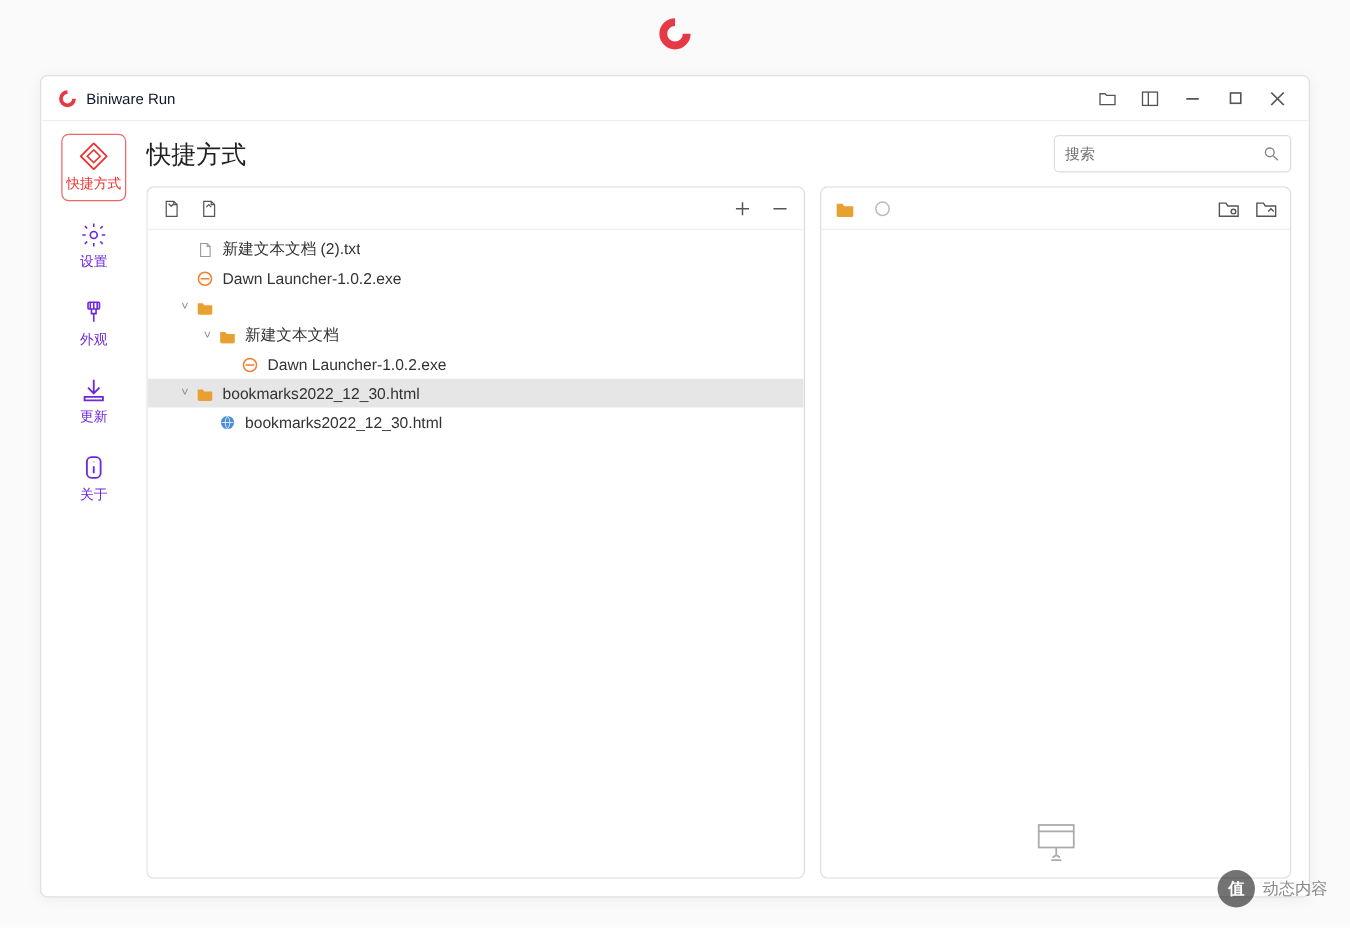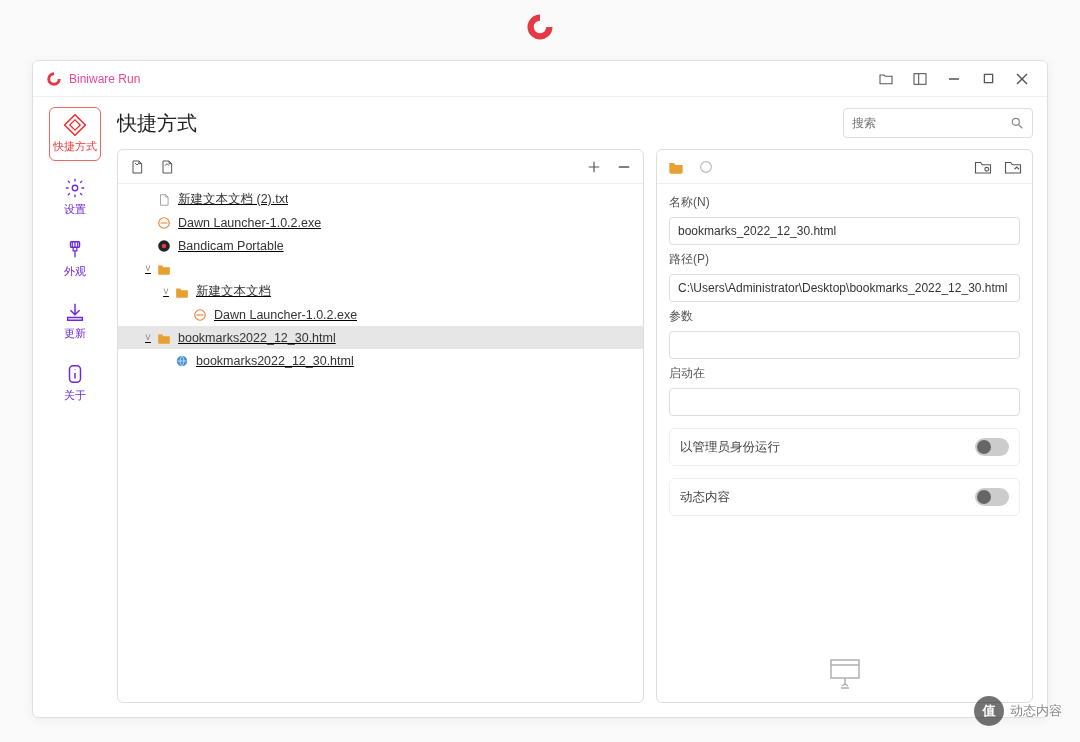--- a/index.html
+++ b/index.html
@@ -2,21 +2,21 @@
 <html><head>
 <meta charset="utf-8">
 <style>
 * { box-sizing: border-box; margin: 0; padding: 0; font-family: "Microsoft YaHei", "Segoe UI", sans-serif; }
 body { background: #fafafa; width: 1080px; height: 742px; position: relative; overflow: hidden; }
 .top-logo { display:flex; justify-content:center; padding:12px 0 8px; }
 .top-logo svg { width: 30px; height: 30px; }
 .app-window { position:absolute; left:32px; top:60px; right:32px; bottom:24px; background:#fff; border:1px solid #e0e0e0; border-radius:6px; box-shadow:0 2px 12px rgba(0,0,0,0.05); display:flex; flex-direction:column; overflow:hidden;}
 .titlebar { height:36px; display:flex; align-items:center; padding:0 8px 0 12px; border-bottom:1px solid #eee;}
 .titlebar .app-icon { width:18px; height:18px; margin-right:6px;}
-.titlebar .title { font-size:12px; color:#ec4899; flex:0 0 auto;}
+.titlebar .title { font-size:12px; color:#0f172a; flex:0 0 auto;}
 .titlebar .spacer { flex:1;}
 .titlebar .tbtn { width:34px; height:28px; display:flex; align-items:center; justify-content:center; color:#555; cursor:pointer;}
 .body { flex:1; display:flex; overflow:hidden;}
 .sidebar { width:84px; display:flex; flex-direction:column; align-items:center; padding:10px 6px; gap:10px;}
 .side-item { width:52px; display:flex; flex-direction:column; align-items:center; gap:3px; padding:6px 2px; border-radius:6px; cursor:pointer; color:#6d28d9;}
 .side-item.active { border:1px solid #e66; color:#e33;}
 .side-item .lbl { font-size:11px;}
 .side-item svg { width:22px; height:22px;}
 .main { flex:1; display:flex; flex-direction:column; padding:0 14px 14px 0; overflow:hidden;}
 .header-row { display:flex; align-items:center; height:52px; gap:12px;}
@@ -24,21 +24,21 @@
 .header-row .hspacer { flex:1;}
 .search-box { width:190px; height:30px; border:1px solid #ddd; border-radius:4px; display:flex; align-items:center; padding:0 8px; color:#999;}
 .search-box input { border:none; outline:none; flex:1; font-size:12px; color:#be185d; background:transparent;}
 .panels { flex:1; display:flex; gap:12px; overflow:hidden;}
 .panel { border:1px solid #ddd; border-radius:6px; background:#fff; display:flex; flex-direction:column; overflow:hidden;}
 .panel.left { flex:1.4;}
 .panel.right { flex:1;}
 .toolbar { height:34px; border-bottom:1px solid #eee; display:flex; align-items:center; padding:0 6px; gap:4px;}
 .toolbar .tspacer { flex:1;}
 .toolbar .t-icon { width:26px; height:26px; display:flex; align-items:center; justify-content:center; color:#555; cursor:pointer;}
-.tree { flex:1; overflow:auto; font-size:12.5px; padding:4px 0;text-decoration:underline;}
+.tree { flex:1; overflow:auto; font-size:12.5px; padding:4px 0;}
 .tree-item { display:flex; align-items:center; height:23px; padding-right:8px; cursor:pointer;}
 .tree-item.selected { background:#e6e6e6;}
 .tree-item .expander { width:16px; text-align:center; color:#888; font-size:10px;}
 .tree-item .icon { width:16px; height:16px; margin-right:6px; display:flex; align-items:center; justify-content:center;}
 .tree-item .label { color:#333; white-space:nowrap; overflow:hidden; text-overflow:ellipsis;}
 .ind0 { padding-left:22px;} .ind1 { padding-left:40px;} .ind2 { padding-left:58px;}
 .form { padding:10px 12px; display:flex; flex-direction:column; gap:6px; font-size:12px; color:#444;}
 .form label { font-size:12px; color:#555;}
 .form input[type="text"] { height:28px; border:1px solid #ddd; border-radius:4px; padding:0 8px; font-size:12px; color:#333; outline:none;}
 .toggle-row { border:1px solid #eee; border-radius:6px; height:38px; display:flex; align-items:center; padding:0 10px; margin-top:6px;}
@@ -196,30 +196,20 @@
                 <span class="expander"></span>
                 <span class="icon">
                   <svg width="14" height="14" viewBox="0 0 24 24">
                     <circle cx="12" cy="12" r="9" fill="none" stroke="#f08030" stroke-width="2"></circle>
                     <line x1="6" y1="12" x2="18" y2="12" stroke="#f08030" stroke-width="2"></line>
                   </svg>
                 </span>
                 <span class="label">Dawn Launcher-1.0.2.exe</span>
               </div>
               <div class="tree-item ind0">
-                <span class="expander"></span>
-                <span class="icon">
-                  <svg width="14" height="14" viewBox="0 0 24 24">
-                    <circle cx="12" cy="12" r="10" fill="#222"></circle>
-                    <circle cx="12" cy="12" r="4" fill="#e63946"></circle>
-                  </svg>
-                </span>
-                <span class="label">Bandicam Portable</span>
-              </div>
-              <div class="tree-item ind0">
                 <span class="expander">˅</span>
                 <span class="icon">
                   <svg width="14" height="12" viewBox="0 0 24 20">
                     <path fill="#e8a030" d="M2 4h7l2 3h11v11a2 2 0 0 1-2 2H4a2 2 0 0 1-2-2z"></path>
                   </svg>
                 </span>
               </div>
               <div class="tree-item ind1">
                 <span class="expander">˅</span>
                 <span class="icon">
@@ -279,39 +269,20 @@
                   <path d="M2 4h7l2 3h11v11H2z"></path>
                   <circle cx="17" cy="13" r="2.5"></circle>
                 </svg>
               </div>
             <div class="t-icon">
                 <svg width="18" height="16" viewBox="0 0 24 20" fill="none" stroke="#555" stroke-width="1.5">
                   <path d="M2 4h7l2 3h11v11H2z"></path>
                   <path d="M14 13l3-3 3 3"></path>
                 </svg>
               </div>
-          </div>
-          <div class="form">
-            <label>名称(N)</label>
-            <input type="text" value="bookmarks_2022_12_30.html" style="">
-            <label>路径(P)</label>
-            <input type="text" value="C:\Users\Administrator\Desktop\bookmarks_2022_12_30.html" style="">
-            <label>参数</label>
-            <input type="text" value="" style="">
-            <label>启动在</label>
-            <input type="text" value="" style="">
-
-            <div class="toggle-row">
-              <span class="tlabel">以管理员身份运行</span>
-              <div class="switch"></div>
-            </div>
-            <div class="toggle-row">
-              <span class="tlabel">动态内容</span>
-              <div class="switch"></div>
-            </div>
           </div>
           <div style="flex:1"></div>
           <div class="right-footer">
             <svg width="40" height="36" viewBox="0 0 40 36" fill="none" stroke="#aaa" stroke-width="1.4">
                 <rect x="6" y="4" width="28" height="18"></rect>
                 <line x1="6" y1="9" x2="34" y2="9"></line>
                 <path d="M20 22v6M17 30l3-2 3 2M16 32h8"></path>
               </svg>
           </div>
         </div>

